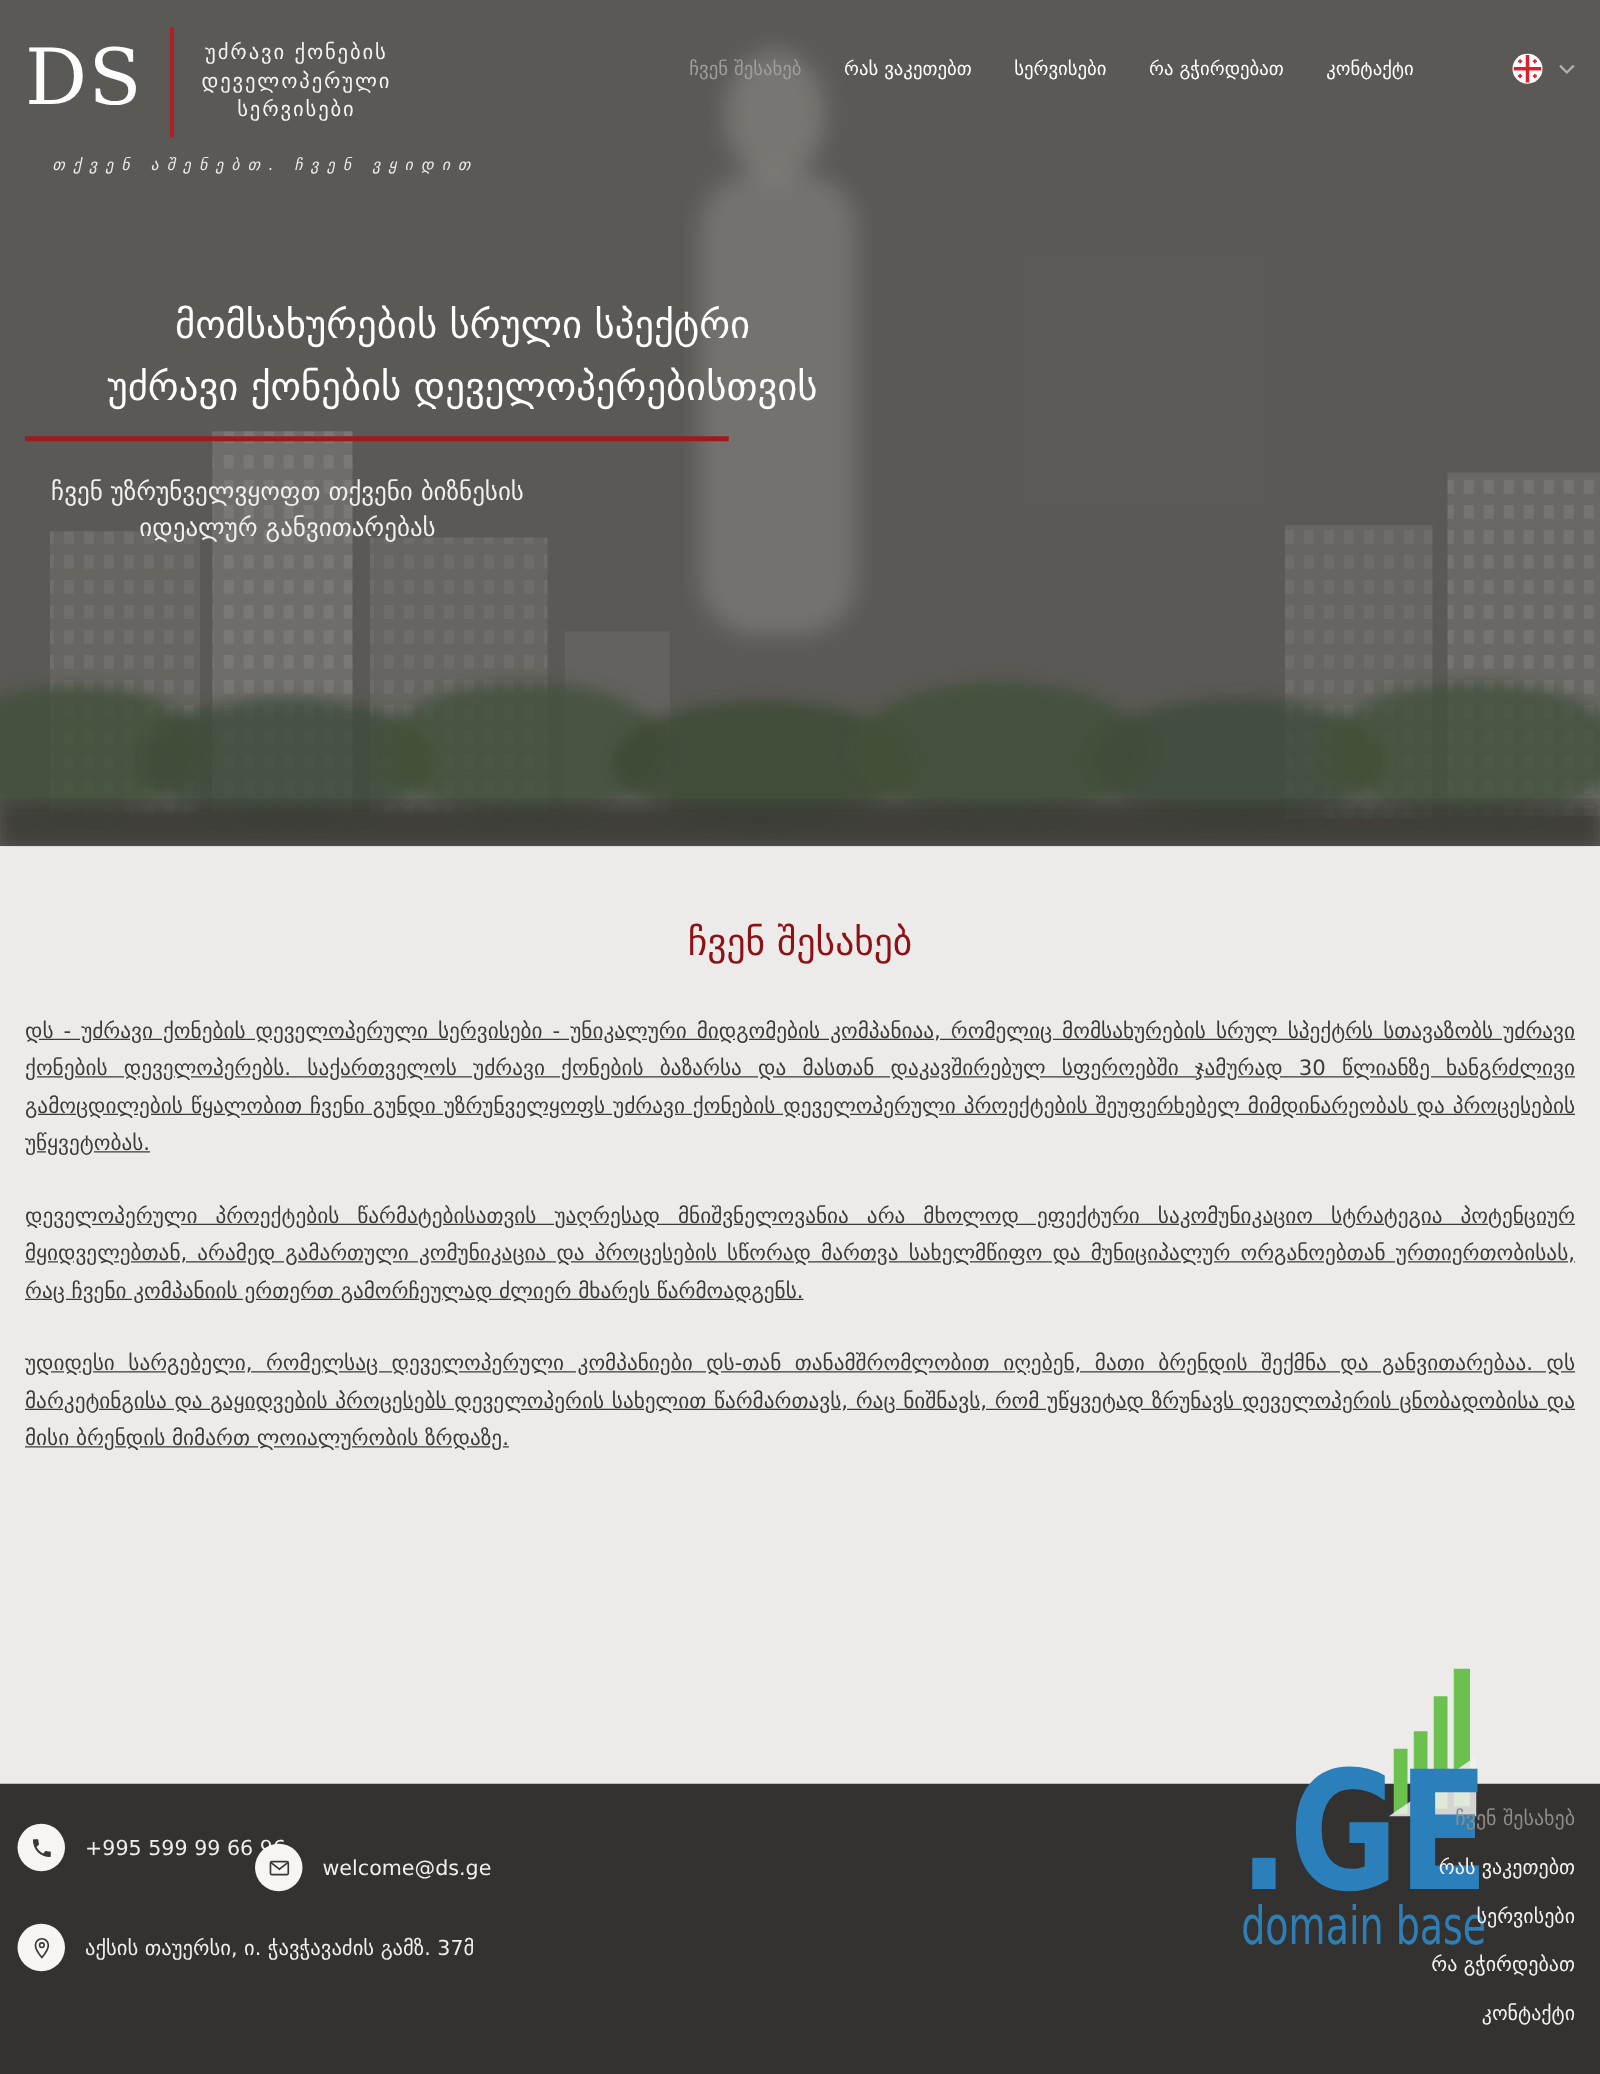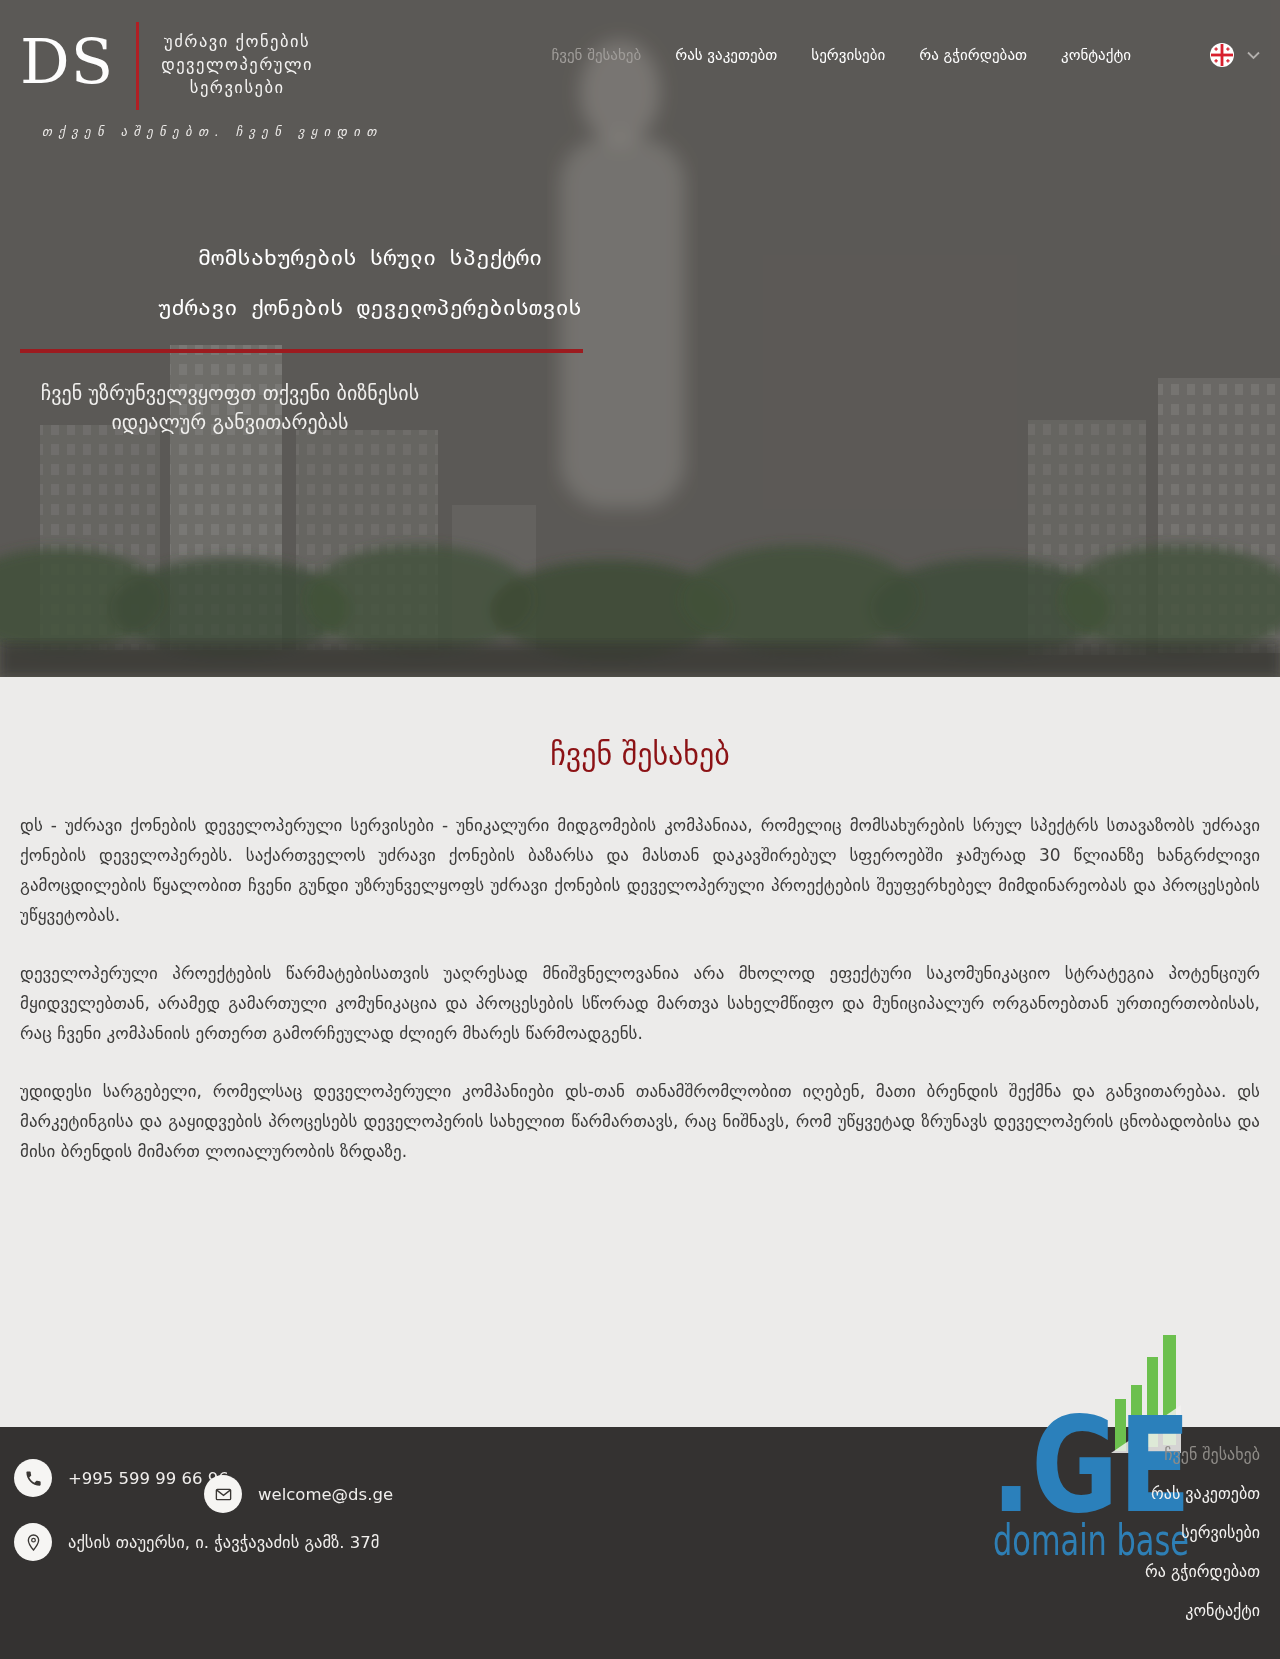--- a/index.html
+++ b/index.html
@@ -80,25 +80,24 @@
     gap: 12px;
     margin-left: 44px;
     cursor:pointer;
   }
 
   .hero-text {
     margin: 96px 20px 0 20px;
     max-width: 700px;
   }
   .hero-title {
-    font-size: 22px;
+    font-size: 31px;
     line-height: 50px;
     font-weight: normal;
     color: #ffffff;
-    font-family: Liberation Mono, monospace;
   }
   .hero-rule {
     width: 563px;
     height: 4px;
     background: #9c1b1f;
     margin-top: 14px;
   }
   .hero-sub {
     margin-top: 26px;
     font-size: 20px;
@@ -121,40 +120,41 @@
     font-weight: normal;
     color: #8c1215;
     margin-bottom: 38px;
   }
   .about p {
     font-size: 17px;
     line-height: 30px;
     color: #3c3b3a;
     text-align: justify;
     margin-bottom: 28px;
+    text-decoration: underline;
   }
 
   
   .footer {
     position: relative;
     width: 1280px;
     height: 232px;
     background: #343231;
     color: #f0eeec;
   }
   .contact-row {
     position:absolute;
     display:flex;
     align-items:center;
     gap: 16px;
     cursor: pointer;
   }
   .contact-phone { left: 14px; top: 32px; }
   .contact-email { left: 204px; top: 48px; }
-  .contact-address { left: 14px; top: 96px; cursor: default; }
+  .contact-address { left: 14px; top: 112px; cursor: default; }
   .icon-circle {
     width: 38px; height: 38px;
     border-radius: 50%;
     background: #f6f5f3;
     display:flex; align-items:center; justify-content:center;
     flex: 0 0 auto;
   }
   .contact-text { font-size: 16.5px; color:#f0eeec; }
 
   .footer-nav {

